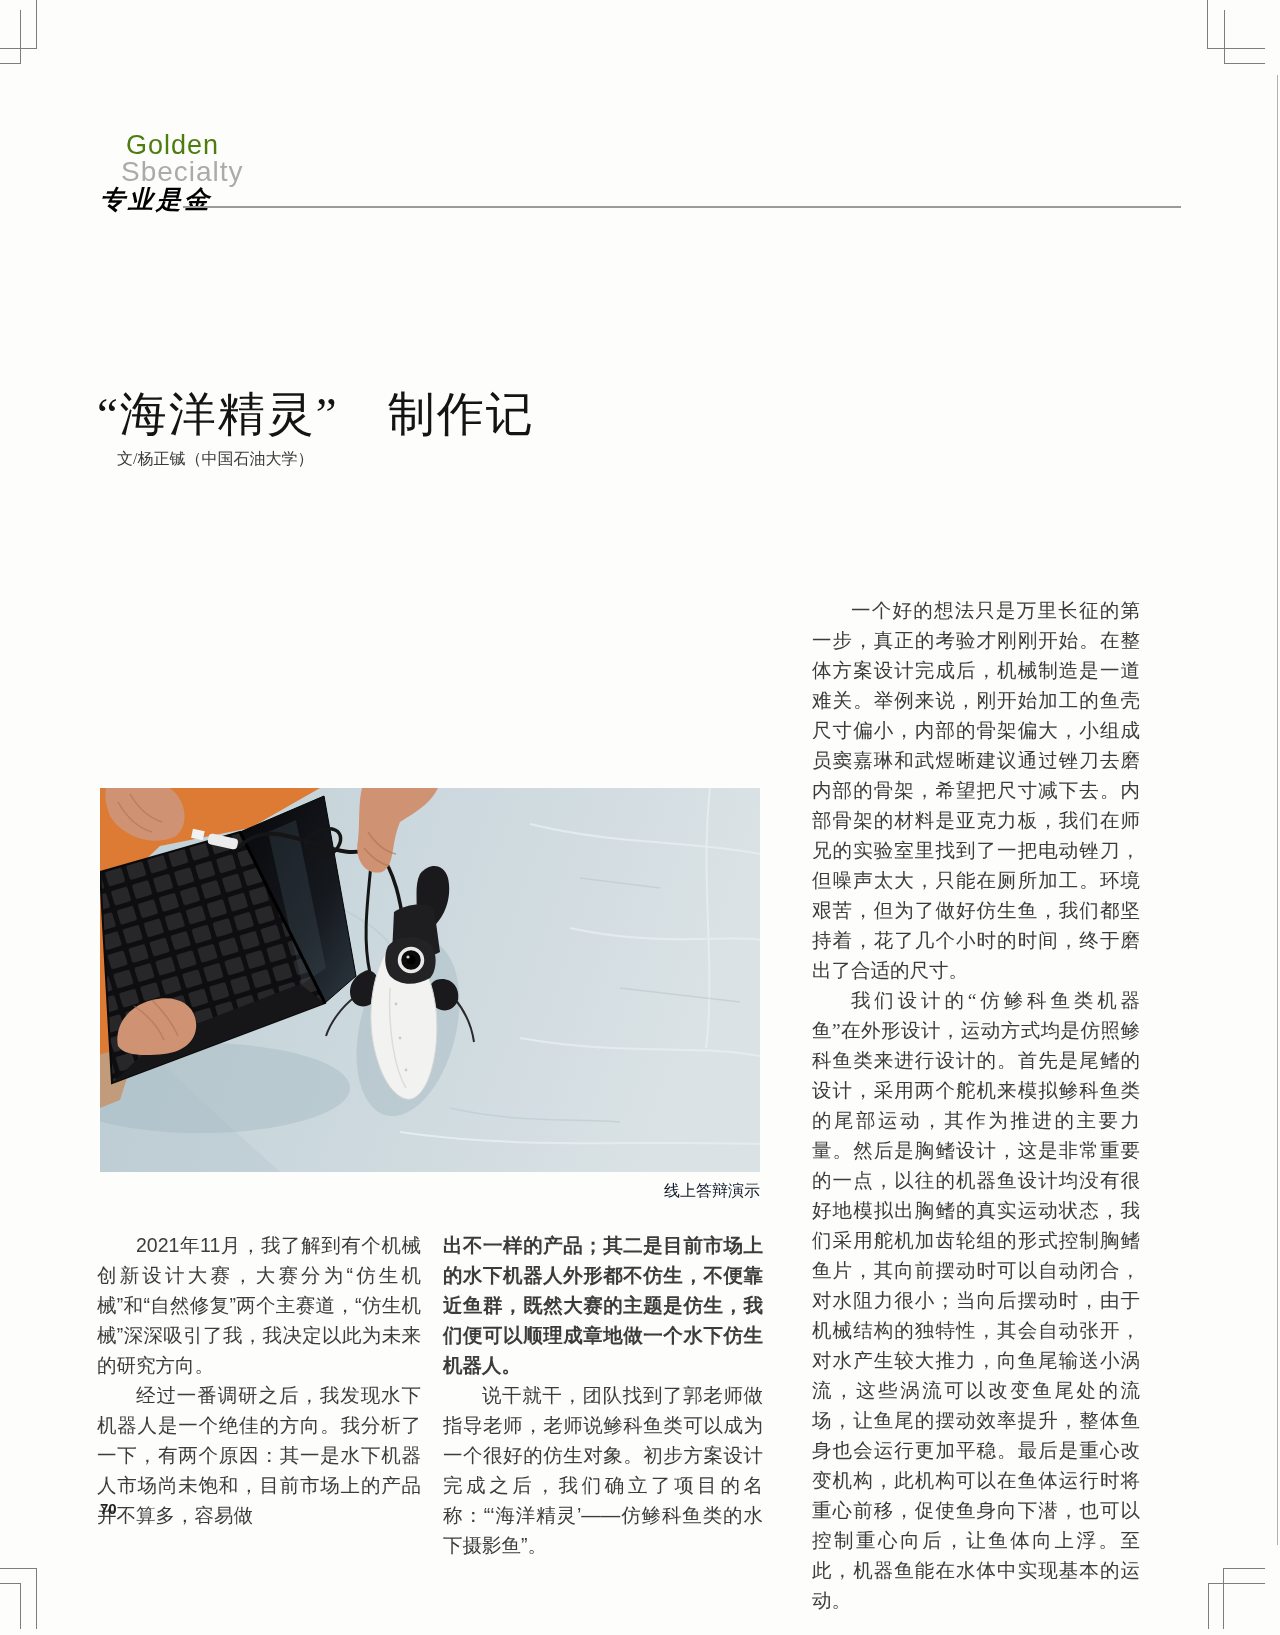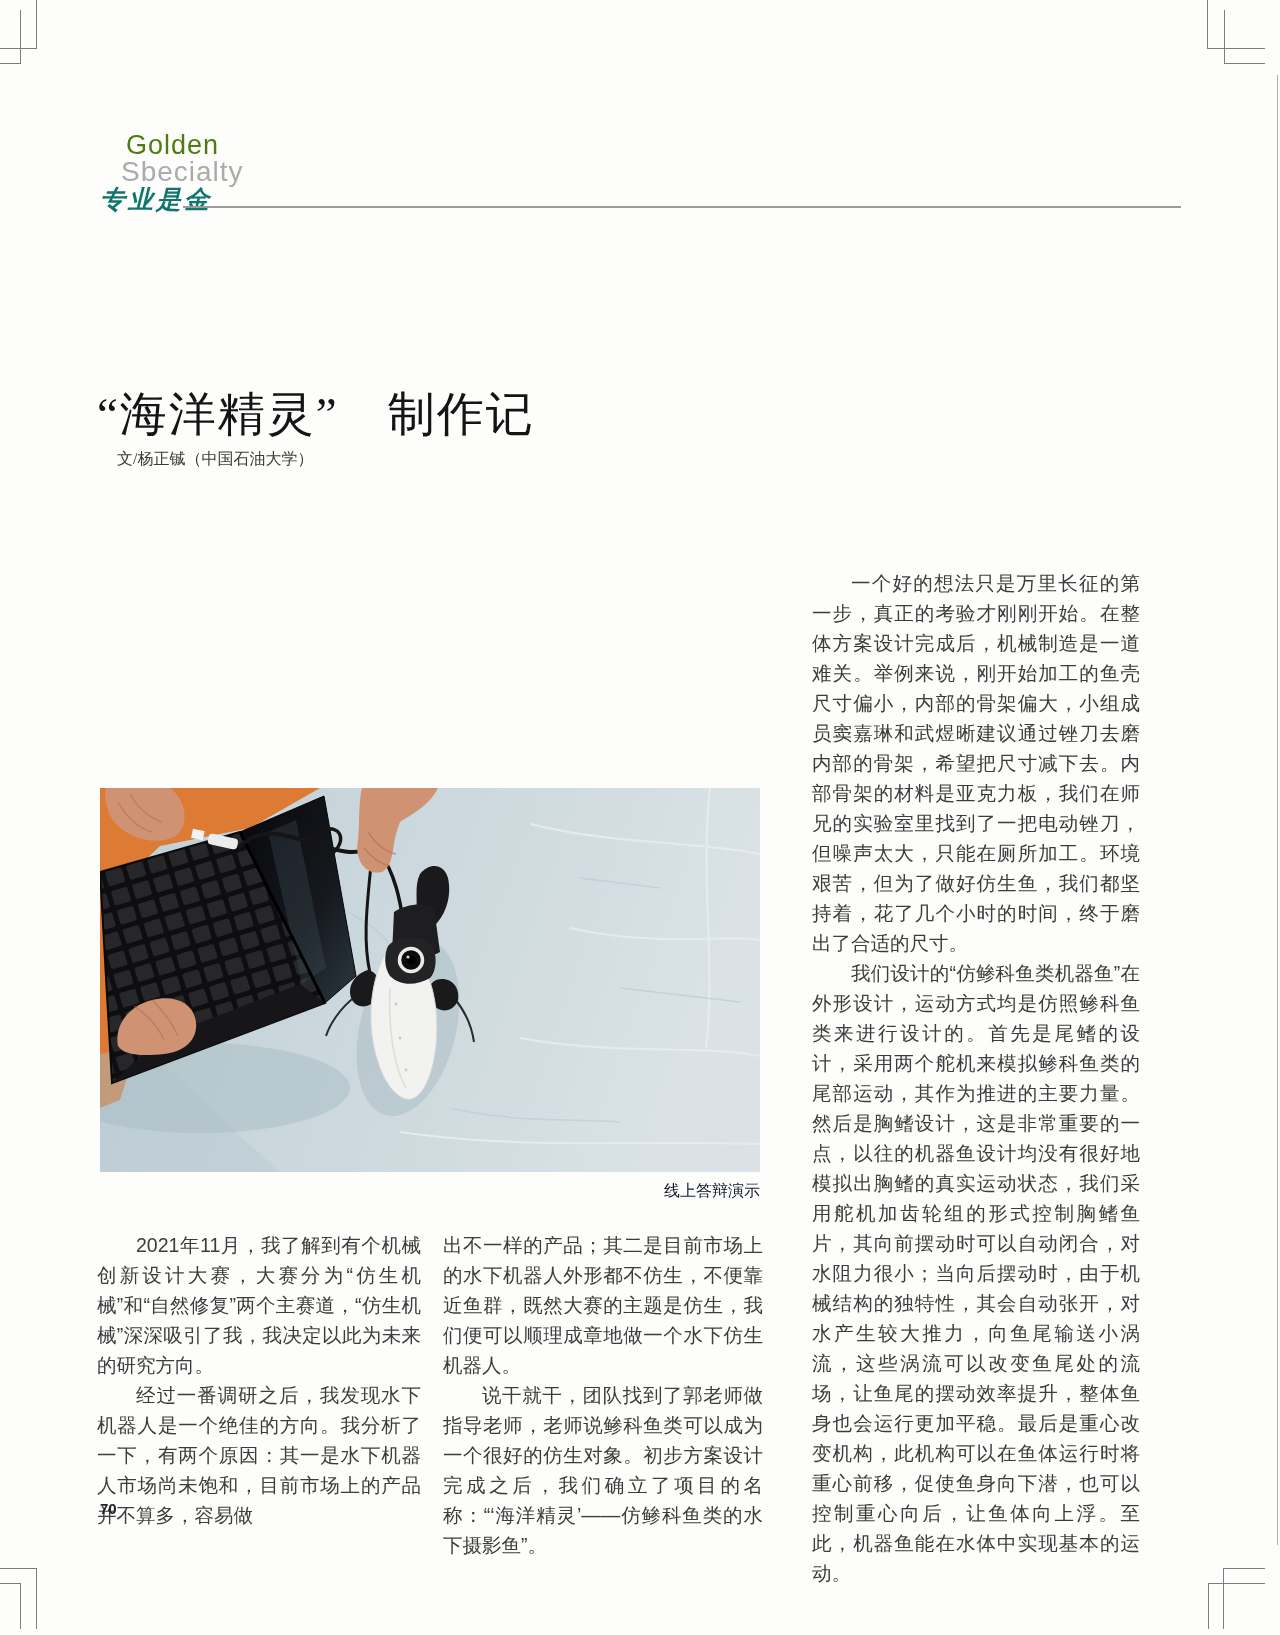--- a/index.html
+++ b/index.html
@@ -17,21 +17,21 @@
   .cm-tr2 { left:1224px; top:10px; width:40px; height:53px; border-left-width:1px; border-bottom-width:1px; }
   .cm-bl1 { left:0; top:1568px; width:36px; height:60px; border-right-width:1px; border-top-width:1px; }
   .cm-bl2 { left:0; top:1583px; width:20px; height:45px; border-right-width:1px; border-top-width:1px; }
   .cm-br1 { left:1223px; top:1568px; width:41px; height:60px; border-left-width:1px; border-top-width:1px; }
   .cm-br2 { left:1208px; top:1583px; width:56px; height:45px; border-left-width:1px; border-top-width:1px; }
   .edge-right { left:1277px; top:75px; width:1px; height:1470px; background:#b0b0b0; }
 
   
   .logo-en1 { left:106px; top:130px; font-size:27px; letter-spacing:1px; color:#4d7c0f; font-family:"Liberation Sans", sans-serif;margin-left:20px; }
   .logo-en2 { left:121px; top:156px; font-size:28px; letter-spacing:1px; color:#ababab; font-family:Liberation Sans, sans-serif; }
-  .logo-cn  { left:100px; top:183px; font-size:25px; font-weight:bold; font-style:italic; color:#0f766e; letter-spacing:3px; }
+  .logo-cn  { left:100px; top:183px; font-size:25px; font-weight:bold; font-style:italic; color:#000000; letter-spacing:3px; }
   .mast-rule { left:183px; top:206px; width:998px; height:2px; background:#9b9b9b; }
 
   
   .title { left:97px; top:383px; font-size:47px; letter-spacing:2px; color:#141414; white-space:nowrap; }
   .byline { left:117px; top:449px; font-size:16px; color:#3a3a3a; }
 
   
   .intro {
     left:97px; top:592px; width:666px;
     font-size:22px; line-height:30px; color:#1f1f1f;
@@ -42,24 +42,24 @@
   .photo { left:100px; top:788px; width:660px; height:384px; margin:0; }
   .photo svg { display:block; }
   .caption { left:100px; top:1181px; width:660px; text-align:right; font-size:16px; color:#0f172a; font-family:"Liberation Sans", sans-serif; }
 
   
   .col {
     position:absolute; top:1230px; font-size:19.5px; line-height:30px;
     color:#3c3c3c; text-align:justify; font-family:"Liberation Sans", sans-serif;
   }
   .col p { margin:0; text-indent:2em; }
-  .col p.cont { text-indent:0; }
+  .col p.cont { text-indent:0;font-weight:bold; }
   .col-left { left:97px; width:324px; }
   .col-mid  { left:443px; width:320px; }
-  .col-right { left:812px; top:568px; width:328px; }
+  .col-right { left:812px; top:596px; width:328px;font-family:Liberation Serif, serif; }
 
   .page-number { left:100px; top:1500px; font-size:15px; font-weight:bold; color:#222; font-family:"Liberation Sans", sans-serif; }
 </style>
 </head>
 <body>
 
 <div class="page">
 
   <div class="cm cm-tl1"></div>
   <div class="cm cm-tl2"></div>

